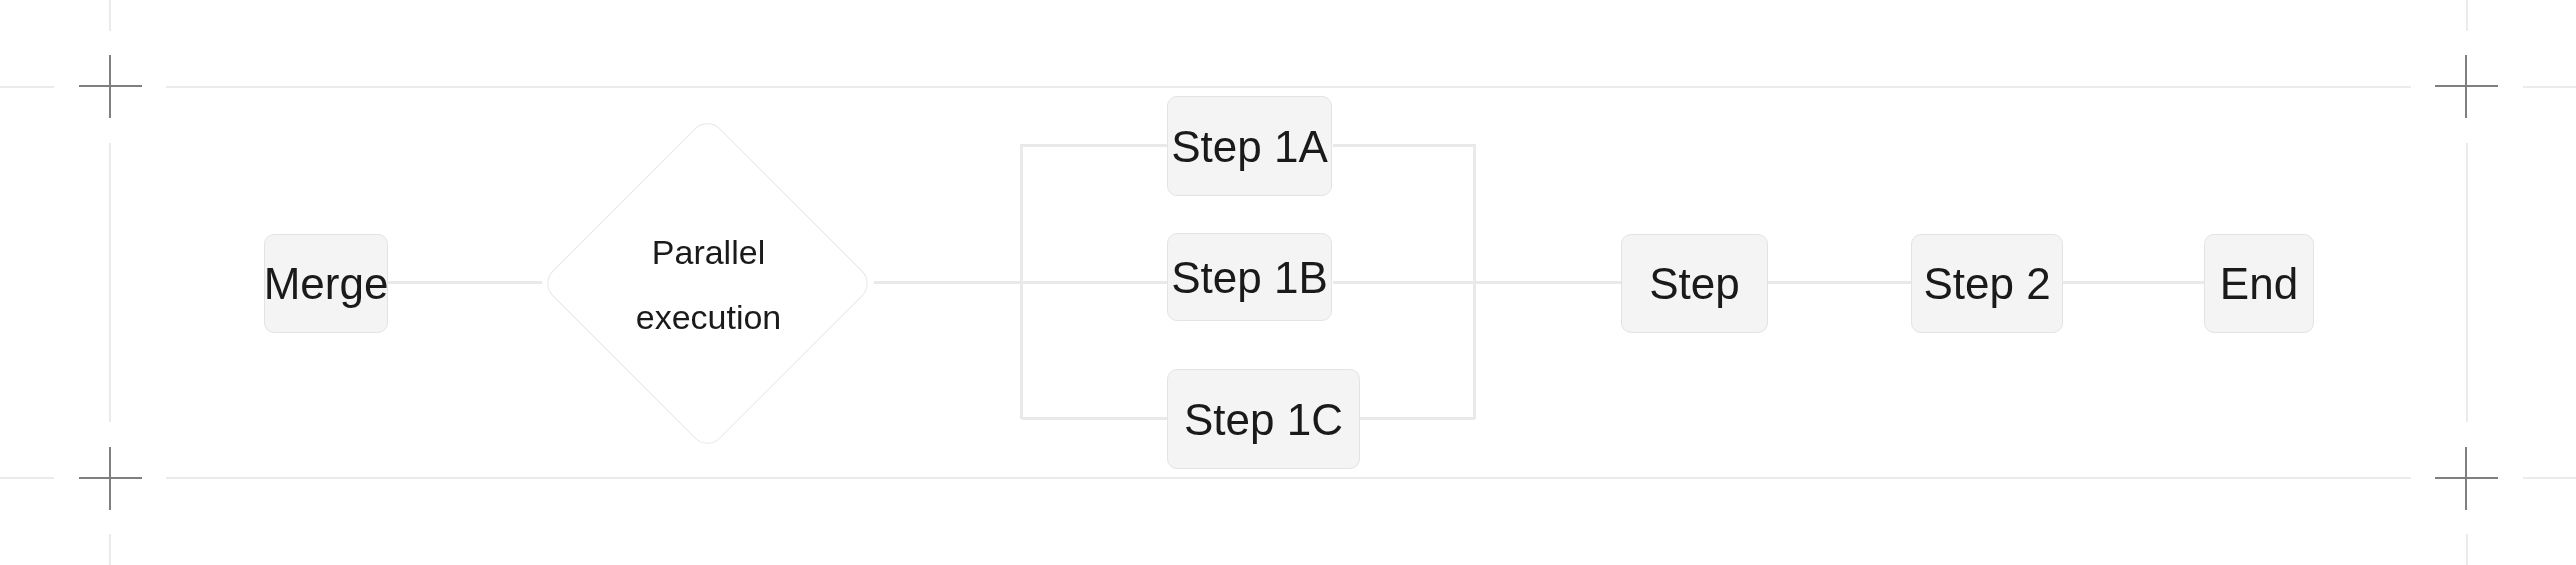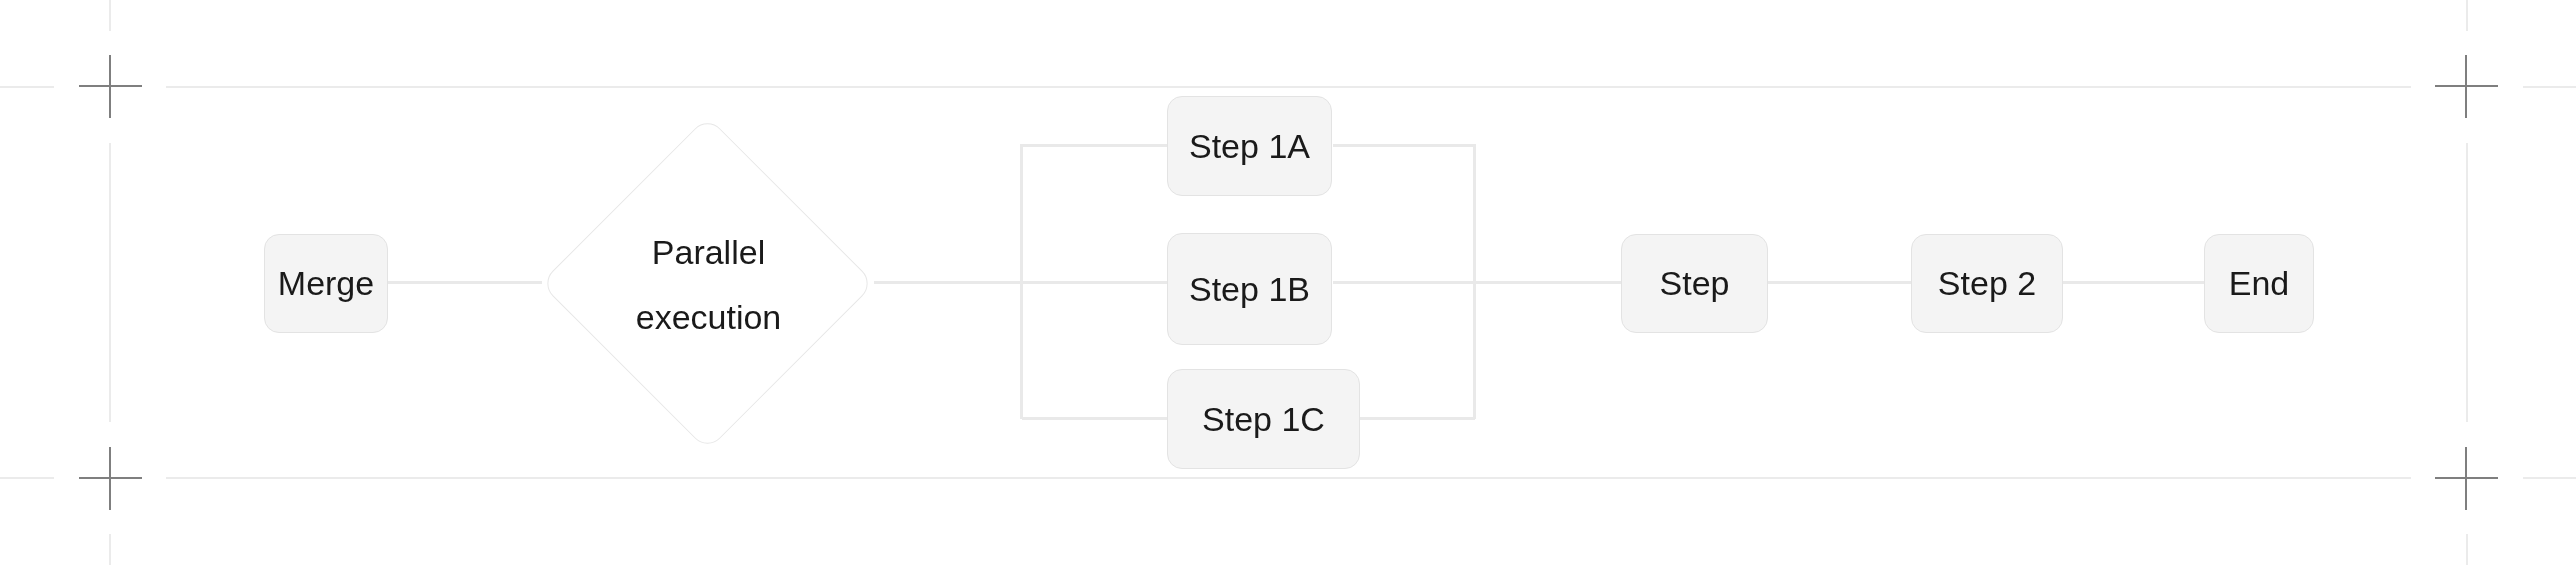--- a/index.html
+++ b/index.html
@@ -34,24 +34,24 @@
   .crop-mark .bar-v{position:absolute;top:0;left:30px;width:2.2px;height:63px;background:var(--crop-mark);}
   
   .edge{position:absolute;background:var(--connector);}
   .edge.h{height:3px;}
   .edge.v{width:3px;}
   
   .node{
     position:absolute;
     background:var(--node-fill);
     border:1.9px solid var(--node-border);
-    border-radius:15px;
+    border-radius:10px;
     display:flex;align-items:center;justify-content:center;
     color:var(--node-text);
-    font-size:34px;
+    font-size:44px;
     line-height:45px;
     white-space:nowrap;
   }
   .diamond-shape{
     position:absolute;
     left:589px;top:165px;
     width:237px;height:237px;
     background:var(--diamond-fill);
     border:1.9px solid var(--diamond-border);
     border-radius:18px;
@@ -117,21 +117,21 @@
   <div class="diamond-label">
     <span>Parallel execution</span>
   </div>
 
   <div class="node" style="left:264px;top:234px;width:124px;height:99px">
     <span>Merge</span>
   </div>
   <div class="node" style="left:1167px;top:96px;width:165px;height:100px">
     <span>Step 1A</span>
   </div>
-  <div class="node" style="left:1167px;top:233px;width:165px;height:112px">
+  <div class="node" style="left:1167px;top:233px;width:165px;height:88px">
     <span>Step 1B</span>
   </div>
   <div class="node" style="left:1167px;top:369px;width:193px;height:100px">
     <span>Step 1C</span>
   </div>
   <div class="node" style="left:1621px;top:234px;width:147px;height:99px">
     <span>Step</span>
   </div>
   <div class="node" style="left:1911px;top:234px;width:152px;height:99px">
     <span>Step 2</span>

